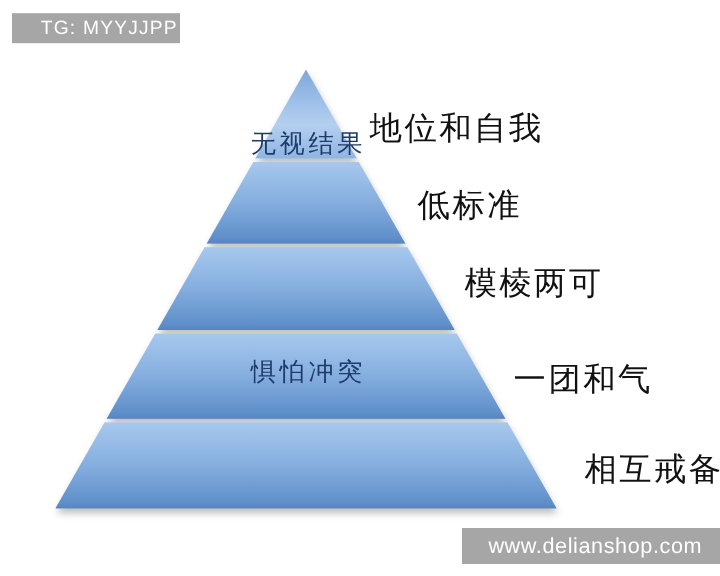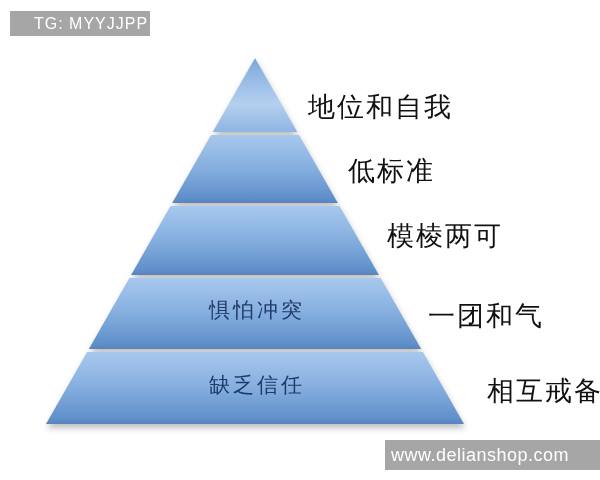--- a/index.html
+++ b/index.html
@@ -12,21 +12,21 @@
   
   .tag-badge{
     position:absolute;left:10px;top:11px;width:140px;height:25px;
     box-sizing:border-box;padding-left:24px;
     background:var(--watermark_bg,#a6a6a6);
     color:var(--watermark_text,#ffffff);
     font-size:16px;line-height:25px;letter-spacing:1px;
   }
   .site-badge{
     position:absolute;left:385px;top:440px;width:215px;height:30px;
-    box-sizing:border-box;padding-left:6px;
+    box-sizing:border-box;padding-left:22px;
     background:var(--watermark_bg,#a6a6a6);
     color:var(--watermark_text,#ffffff);
     font-size:18px;line-height:30px;letter-spacing:.5px;
   }
 
   
   .pyramid{position:absolute;left:46px;top:58px;width:418px;height:366px;}
   .pyr-shadow{position:absolute;inset:0;filter:drop-shadow(1px 4px 3px rgba(110,110,110,.45));}
   .pyr-clip{position:absolute;inset:0;clip-path:polygon(209px 0px,418px 366px,0px 366px);}
   .band{
@@ -76,22 +76,22 @@
 <div class="pyramid">
   <div class="pyr-shadow">
     <div class="pyr-clip">
       <div class="band b1"></div>
       <div class="band b2"></div>
       <div class="band b3"></div>
       <div class="band b4"></div>
       <div class="band b5"></div>
     </div>
   </div>
+  <div class="lvl-label l1">无视结果</div>
   <div class="lvl-label l4">惧怕冲突</div>
-  <div class="lvl-label l5">缺乏信任</div>
 </div>
 
 <div class="side-label s1">地位和自我</div>
 <div class="side-label s2">低标准</div>
 <div class="side-label s3">模棱两可</div>
 <div class="side-label s4">一团和气</div>
 <div class="side-label s5">相互戒备</div>
 
 <div class="site-badge">www.delianshop.com</div>
 

